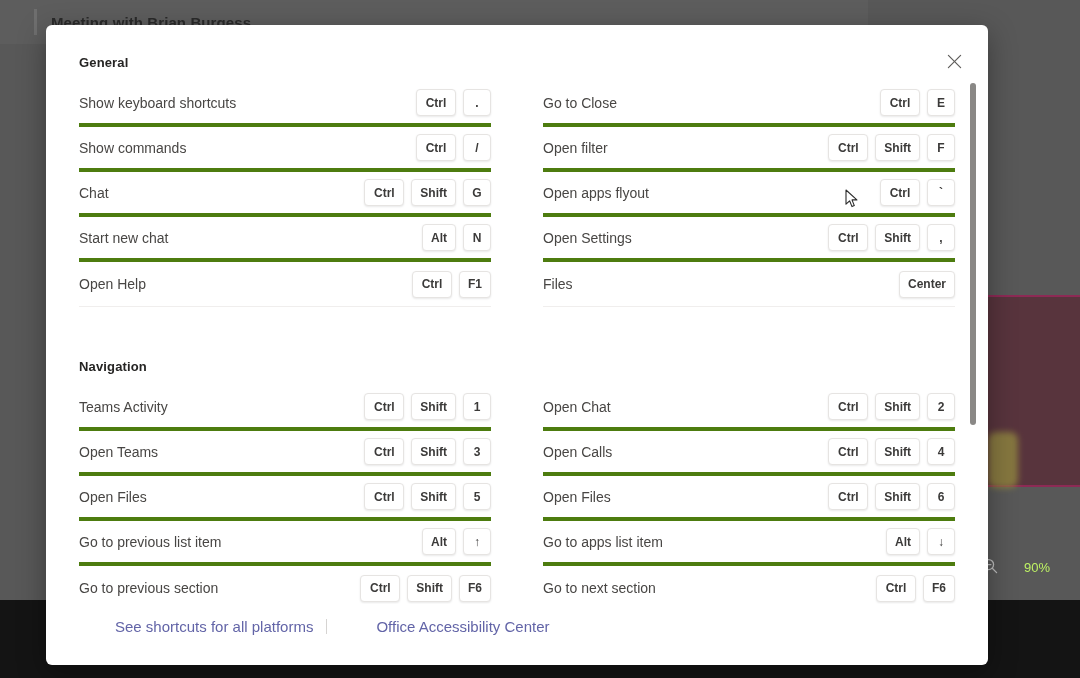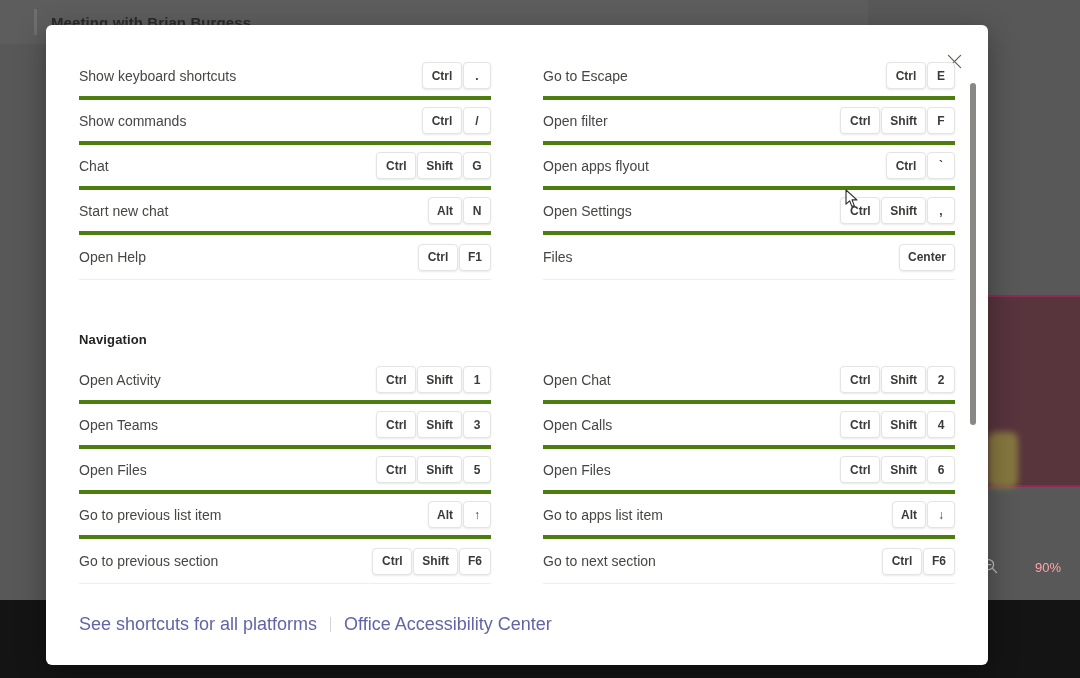--- a/index.html
+++ b/index.html
@@ -54,21 +54,21 @@
     filter: blur(3px);
     opacity: .85;
   }
   .zoom-control {
     position: absolute;
     left: 982px; top: 558px;
     display: flex; align-items: center; gap: 26px;
     color: #bdbdbd; font-size: 13px;
   }
   .zoom-out-icon { display: block; }
-  .zoom-level { color: #fca5a5; font-size: 13px; margin-left: 11px; }
+  .zoom-level { color: #bef264; font-size: 13px; }
   .bottom-bar {
     position: absolute; left: 0; top: 600px; width: 1080px; height: 78px;
     background: #141414;
   }
 
   
   .dialog {
     position: absolute;
     left: 46px; top: 25px;
     width: 942px; height: 640px;
@@ -136,21 +136,21 @@
     gap: 12px;
   }
   .row:last-child { border-bottom: 1px solid #f0eeed; }
   .row-label {
     font-size: 14px;
     color: #484644;
     white-space: nowrap;
     overflow: hidden;
     text-overflow: ellipsis;
   }
-  .keys { display: flex; gap: 1px; flex: 0 0 auto; }
+  .keys { display: flex; gap: 7px; flex: 0 0 auto; }
   .key {
     min-width: 28px;
     height: 27px;
     padding: 0 8px;
     background: #ffffff;
     border: 1px solid #e6e4e2;
     border-radius: 4px;
     box-shadow: 0 1px 2px rgba(0,0,0,.09);
     display: flex; align-items: center; justify-content: center;
     font-size: 12px;
@@ -175,25 +175,26 @@
   }
 
   .dialog-footer {
     flex: 0 0 auto;
     padding: 14px 33px 30px 33px;
     display: flex;
     align-items: center;
     gap: 0;
   }
   .footer-link {
-    font-size: 18px;
+    font-size: 15px;
     color: #6264a7;
     text-decoration: none;
     cursor: pointer;
     white-space: nowrap;
+    margin-left: 36px;
   }
   .footer-sep {
     width: 1px;
     height: 15px;
     background: #d6d4d2;
     margin: 0 13px;
   }
 
   
   .cursor {
@@ -238,20 +239,21 @@
           <line x1="1.4" y1="1.4" x2="13.6" y2="13.6" stroke="#605e5c" stroke-width="1.2" stroke-linecap="round"></line>
           <line x1="13.6" y1="1.4" x2="1.4" y2="13.6" stroke="#605e5c" stroke-width="1.2" stroke-linecap="round"></line>
         </svg>
       </span>
     </button>
   </div>
 
   <div class="dialog-body">
     <div id="sections-host">
         <div class="section">
+          <div class="section-title">General</div>
           <div class="grid">
             <div class="col left">
               <div class="row">
                 <div class="row-label">Show keyboard shortcuts</div>
                 <div class="keys">
                   <div class="key wide">Ctrl</div>
                   <div class="key">.</div>
                 </div>
               </div>
               <div class="row">
@@ -279,21 +281,21 @@
               <div class="row">
                 <div class="row-label">Open Help</div>
                 <div class="keys">
                   <div class="key wide">Ctrl</div>
                   <div class="key">F1</div>
                 </div>
               </div>
             </div>
             <div class="col right">
               <div class="row">
-                <div class="row-label">Go to Escape</div>
+                <div class="row-label">Go to Close</div>
                 <div class="keys">
                   <div class="key wide">Ctrl</div>
                   <div class="key">E</div>
                 </div>
               </div>
               <div class="row">
                 <div class="row-label">Open filter</div>
                 <div class="keys">
                   <div class="key wide">Ctrl</div>
                   <div class="key wide">Shift</div>
@@ -322,21 +324,21 @@
                 </div>
               </div>
             </div>
           </div>
         </div>
         <div class="section">
           <div class="section-title">Navigation</div>
           <div class="grid">
             <div class="col left">
               <div class="row">
-                <div class="row-label">Open Activity</div>
+                <div class="row-label">Teams Activity</div>
                 <div class="keys">
                   <div class="key wide">Ctrl</div>
                   <div class="key wide">Shift</div>
                   <div class="key">1</div>
                 </div>
               </div>
               <div class="row">
                 <div class="row-label">Open Teams</div>
                 <div class="keys">
                   <div class="key wide">Ctrl</div>

